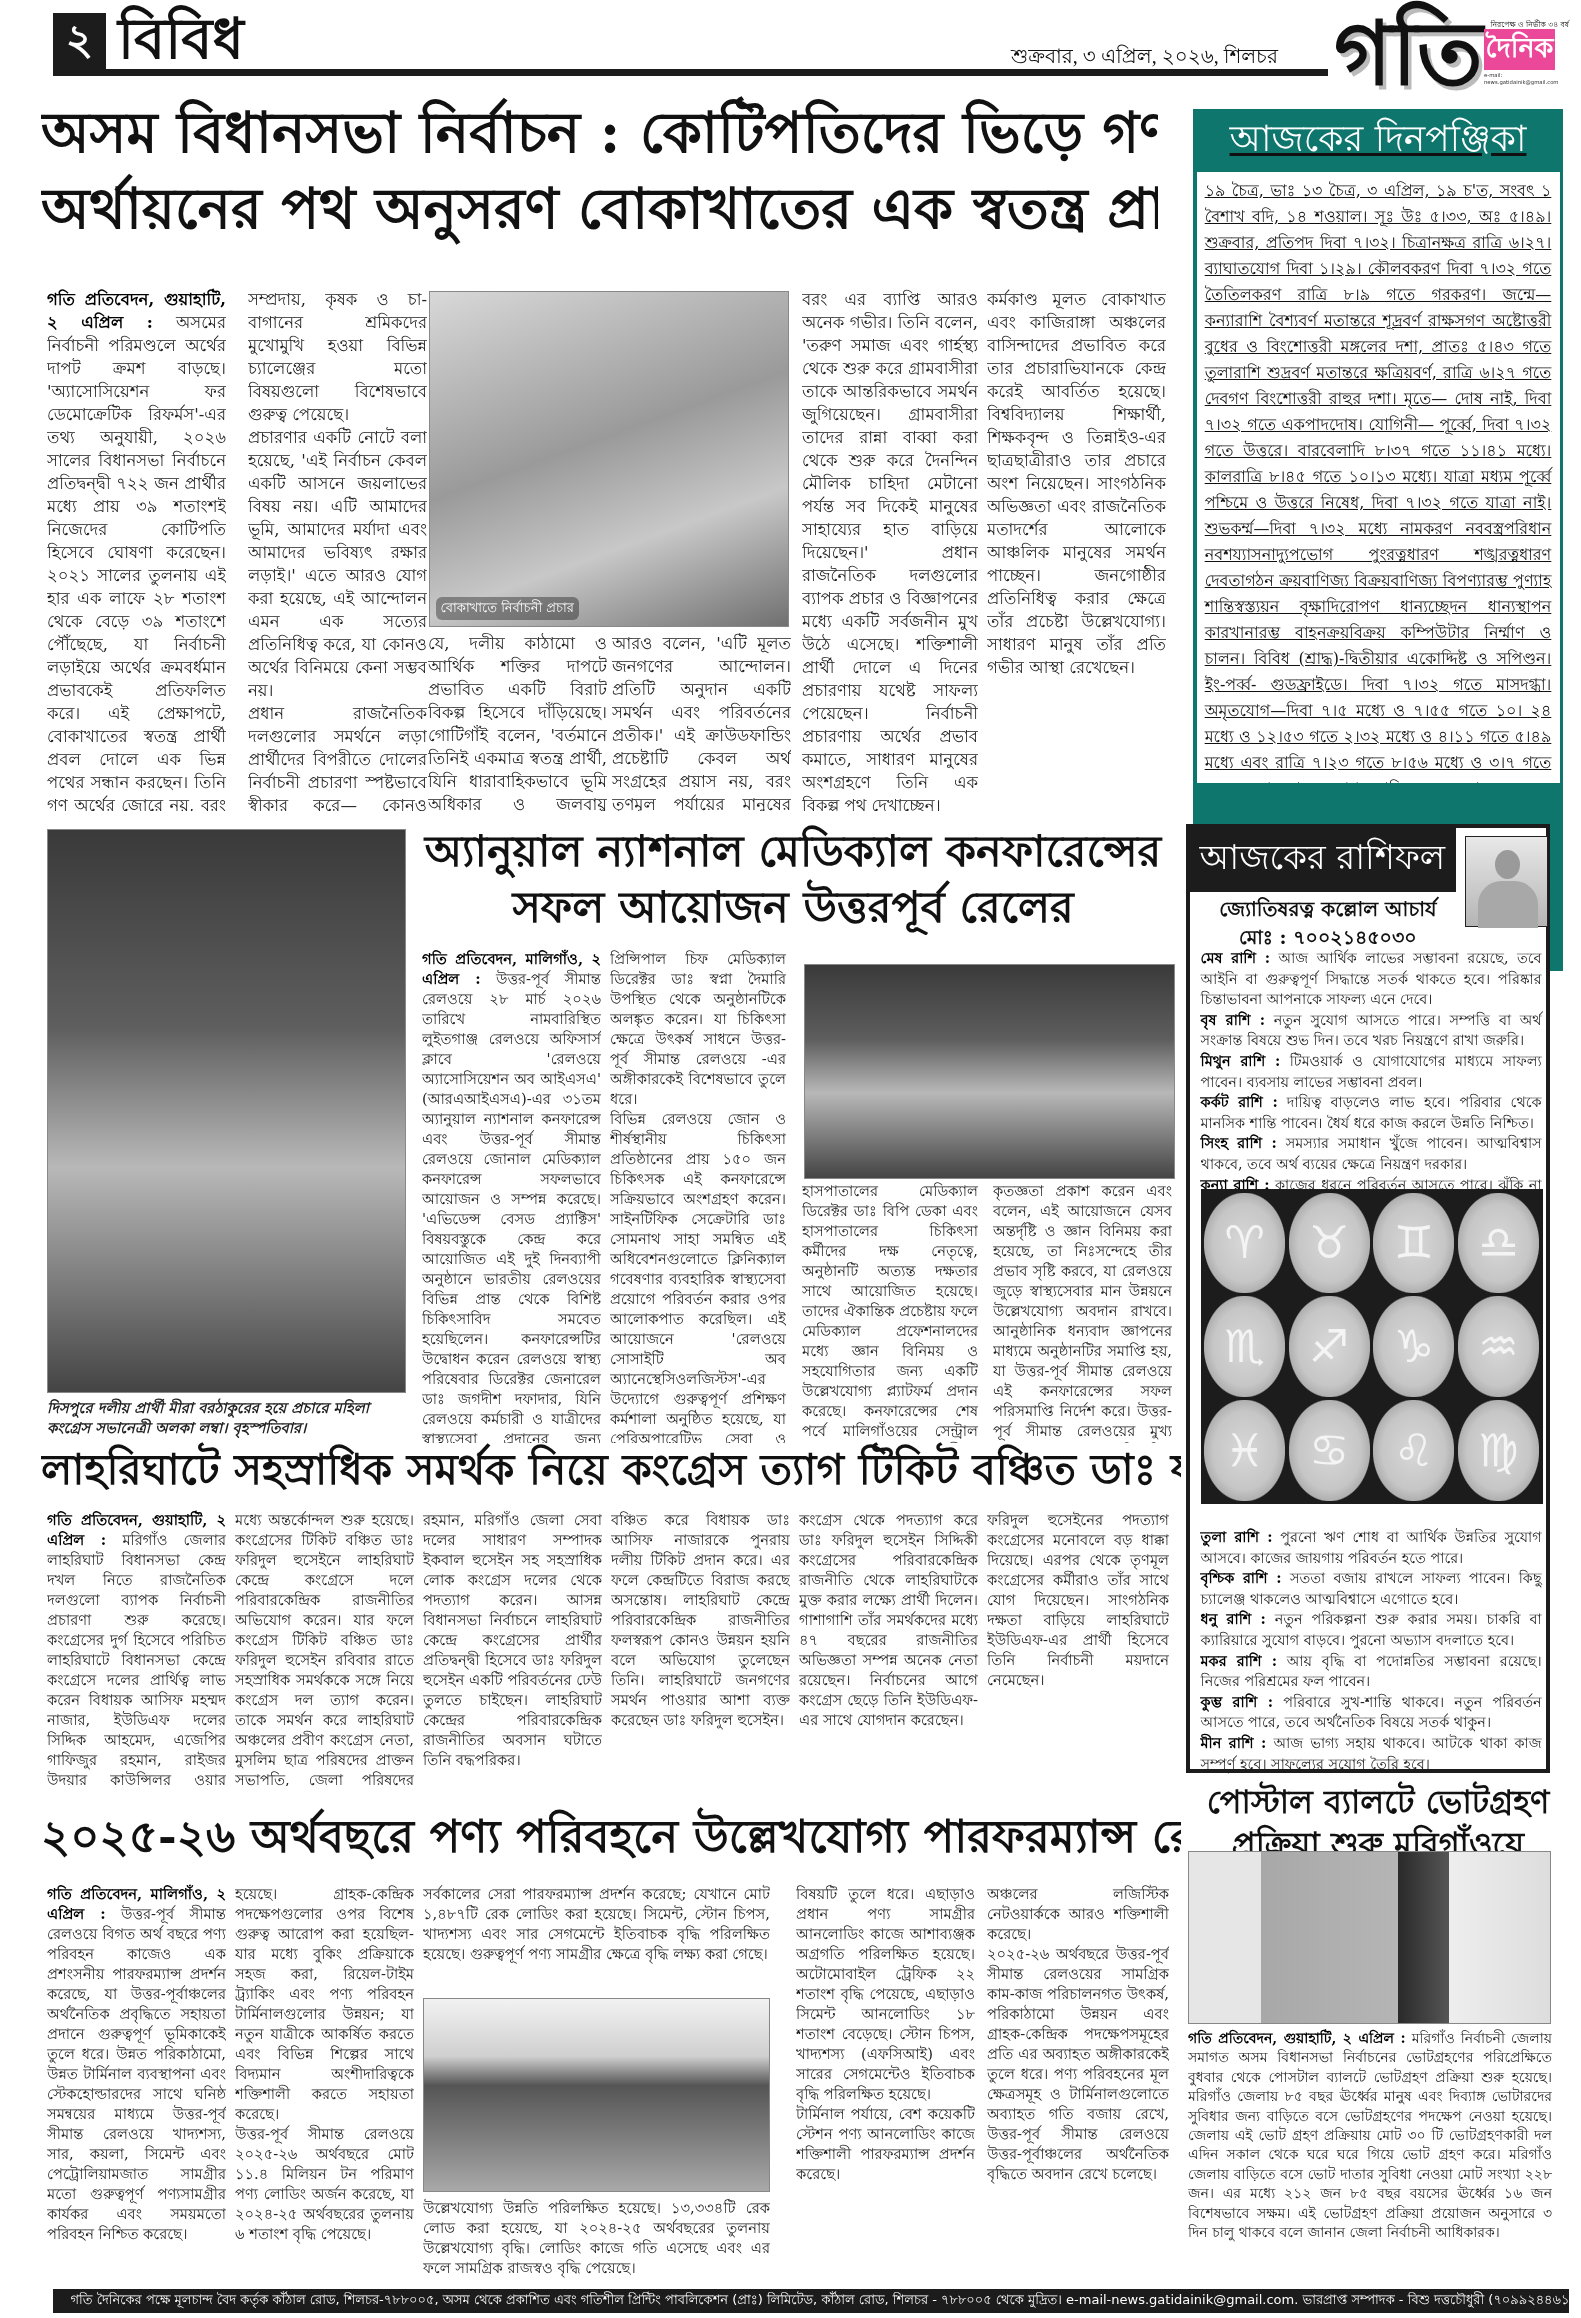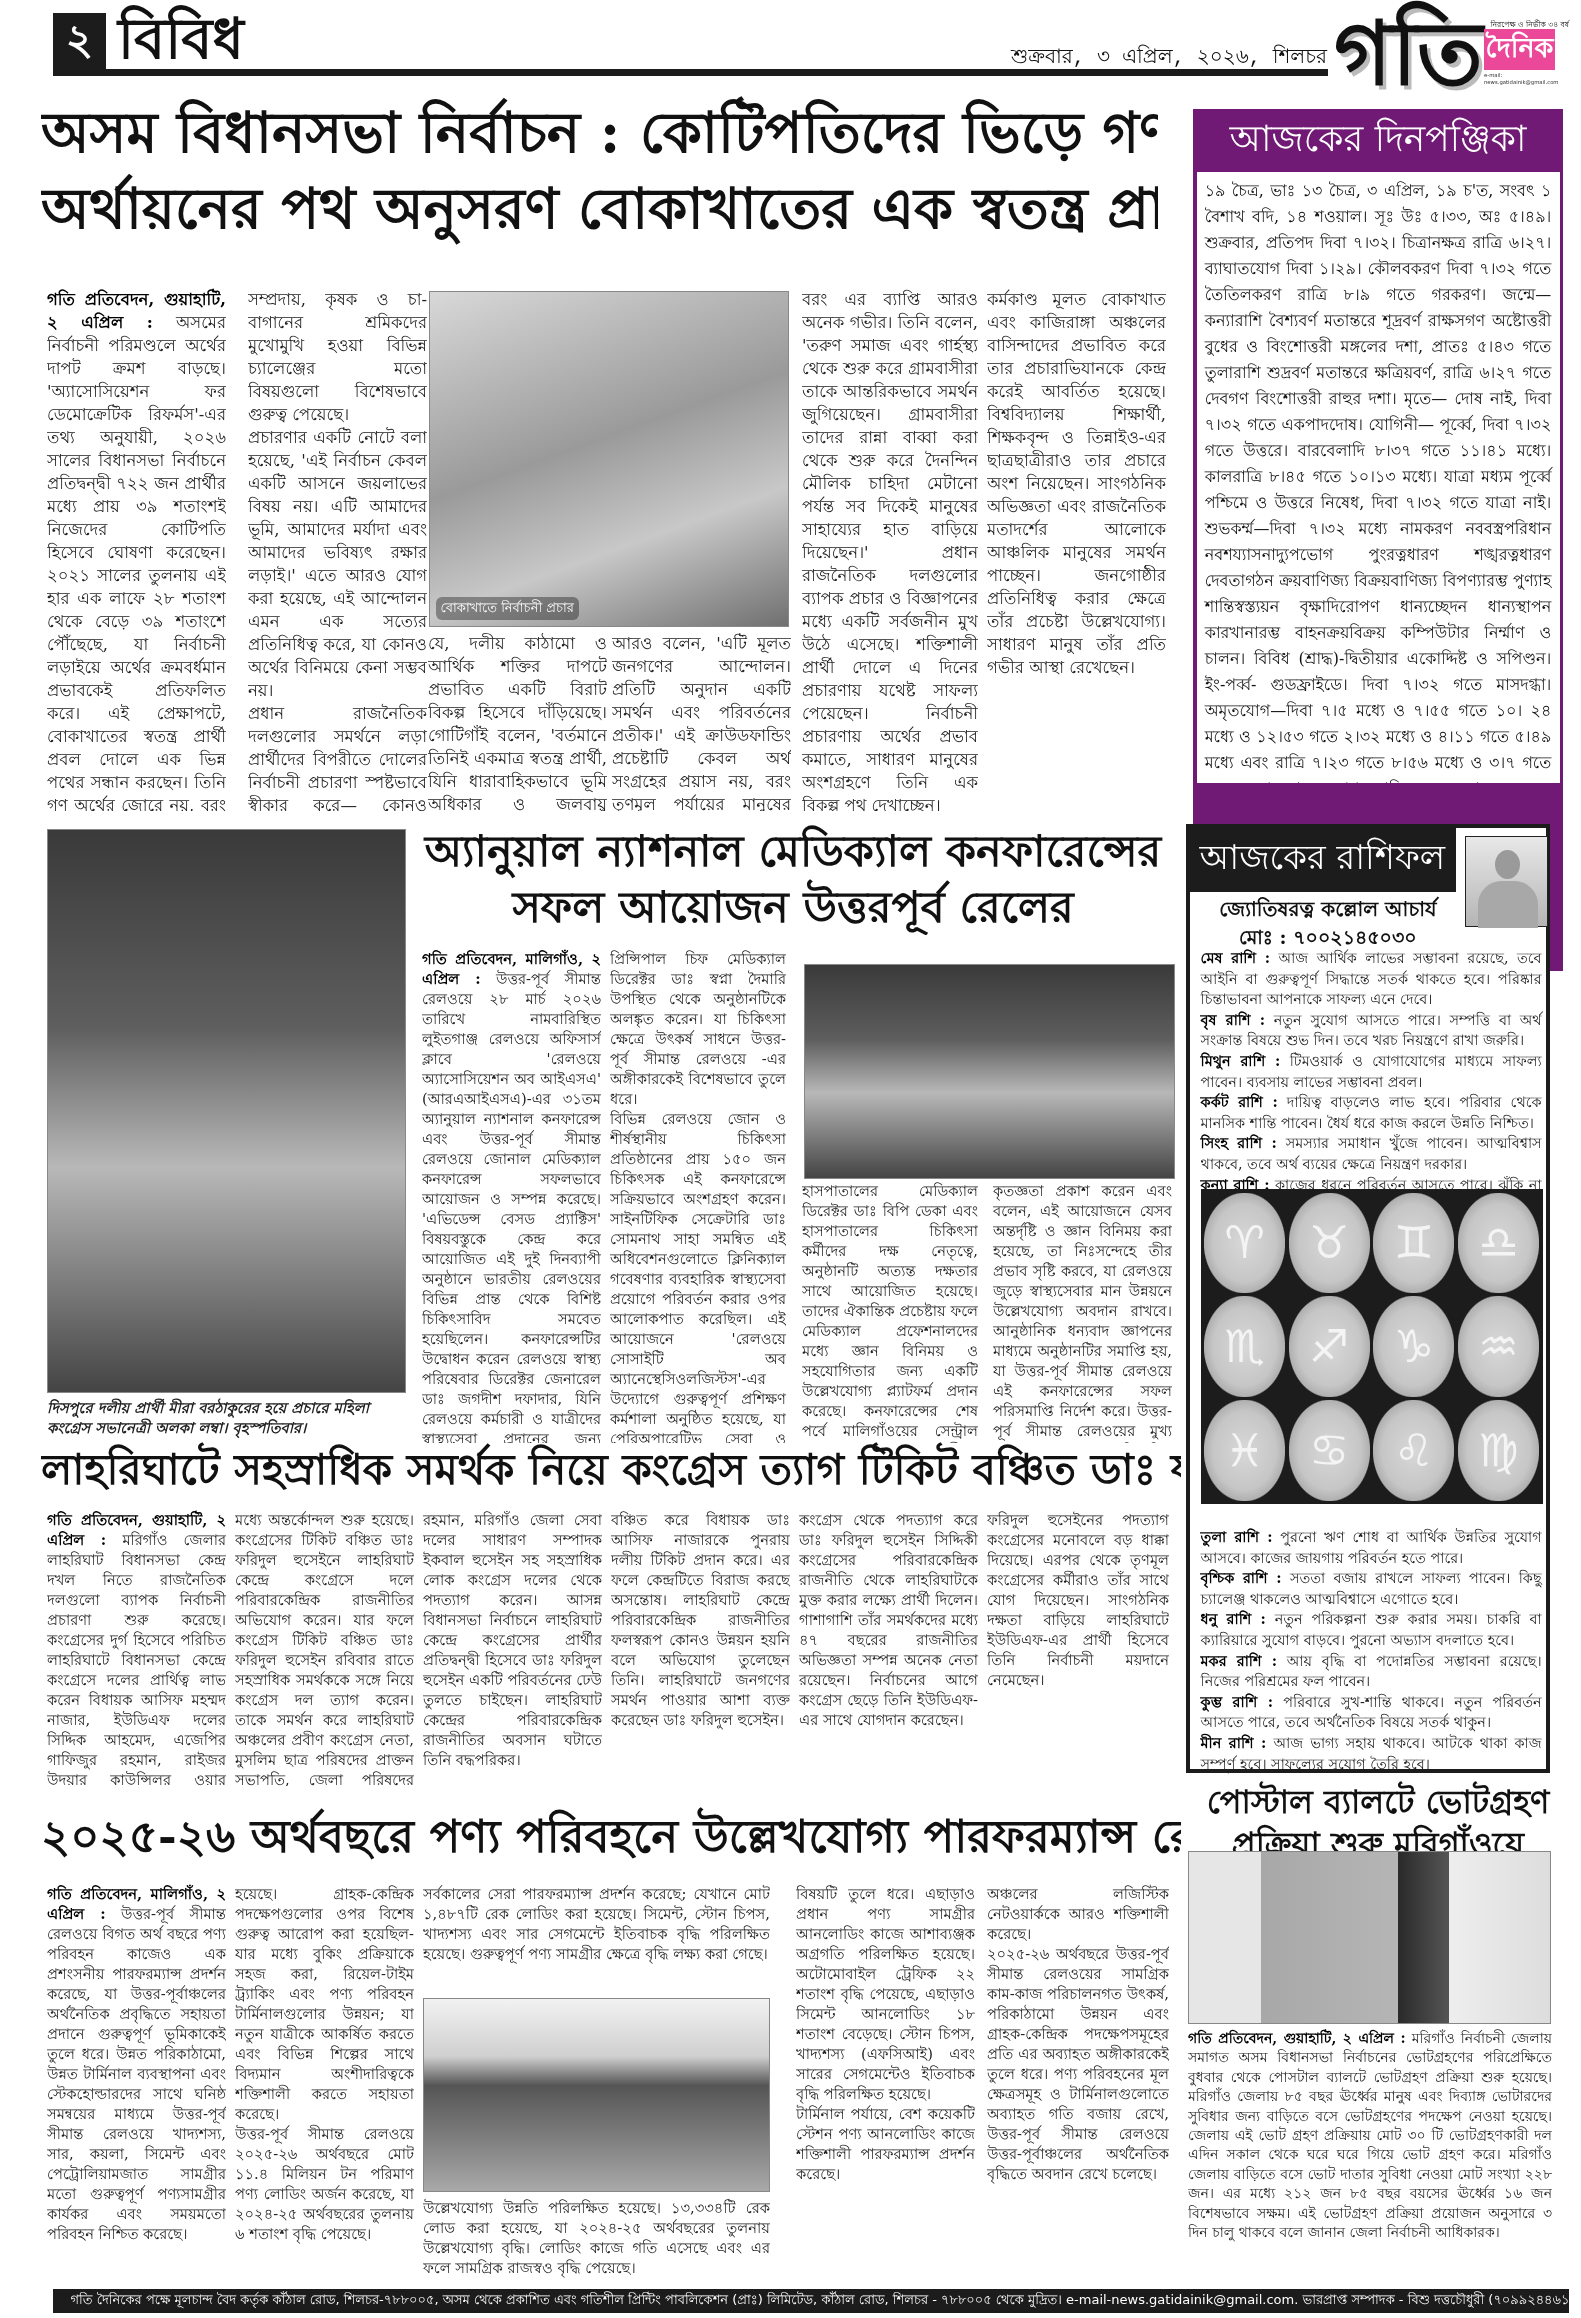--- a/index.html
+++ b/index.html
@@ -6,41 +6,41 @@
   html, body { width: 1582px; height: 2319px; background: #ffffff; overflow: hidden; }
   body { font-family: "DejaVu Sans", sans-serif; color: #111; position: relative; }
 
   .abs { position: absolute; }
 
   
   .page-num-box { left: 53px; top: 13px; width: 53px; height: 59px; background: #1c1c1c; color: #fff;
     font-size: 42px; font-weight: bold; display:flex; align-items:center; justify-content:center; }
   .section-title { left: 118px; top: 5.9px; font-size: 56px; font-family: "DejaVu Serif", serif; font-weight: bold; line-height: 65px; }
   .masthead-rule { left: 53px; top: 69px; width: 1275px; height: 7px; background: #1c1c1c; }
-  .date-line { left: 1011px; top: 41px; font-size: 20px; font-family: Liberation Mono, monospace; }
+  .date-line { left: 1011px; top: 41px; font-size: 20px; font-family: Liberation Serif, serif; }
   .logo-main { left: 1334px; top: 5.9px; font-size: 88px; font-weight: bold; font-family: "DejaVu Serif", serif; line-height: 94px; color:#111; text-shadow: 3.5px 3.5px 0 #bbb; }
   .logo-tag { left: 1487px; top: 17.6px; font-size: 7.6px; width: 82px; text-align: right; }
   .logo-badge { left: 1484px; top: 29px; width: 71px; height: 41px; background: #ec4899; color: #fff;
     font-size: 27px; font-weight: bold; display:flex; align-items:center; justify-content:center; }
   .logo-sub { left: 1484px; top: 72px; font-size: 5.3px; width: 76px; color:#333; line-height: 7px; }
 
   
   .headline { font-family: "DejaVu Serif", serif; font-weight: bold; color: #111; text-align: center; white-space: nowrap; overflow: hidden; }
   .h1 { left: 41px; top: 94px; width: 1117px; font-size: 56px; line-height: 76px; }
 
   
   .col-text { font-family: "DejaVu Serif", serif; font-size: 16.5px; line-height: 23px; text-align: justify; color: #222; overflow: hidden; }
   .col-text b { color: #000; }
   .photo { background: linear-gradient(160deg, #d8d8d8 0%, #9a9a9a 45%, #c8c8c8 70%, #707070 100%); border: 0.6px solid #888; overflow:hidden; }
   .photo-dark { background: linear-gradient(180deg, #3a3a3a 0%, #5e5e5e 35%, #b8b8b8 60%, #444 100%); }
   .photo-label { position:absolute; left: 5.9px; bottom: 5.9px; font-size: 13px; color:#fff; background: rgba(0,0,0,.35); padding: 1.2px 4.7px; border-radius: 6px; }
   .caption { font-family: "DejaVu Serif", serif; font-style: italic; font-weight: bold; font-size: 14.7px; line-height: 20px; color:#222; }
 
   
-  .panjika-box { left: 1193px; top: 109px; width: 370px; height: 862px; background: #701a75; padding: 0 3.5px 3.5px 3.5px; }
+  .panjika-box { left: 1193px; top: 109px; width: 370px; height: 862px; background: #0f766e; padding: 0 3.5px 3.5px 3.5px; text-decoration: underline; }
   .panjika-title { height: 63px; color: #fff; font-size: 36px; font-family: "DejaVu Serif", serif; display:flex; align-items:center; justify-content:center; }
   .panjika-body { background: #fff; height: 611px; padding: 5.9px 8.2px; font-family: "DejaVu Serif", serif; font-size: 16px; line-height: 26px; text-align: justify; color: #111; overflow: hidden; }
 
   
   .rashi-box { left: 1186px; top: 824px; width: 364px; height: 949px; border: 4.7px solid #1c1c1c; background:#fff; }
   .rashi-title-bg { position:absolute; left: -1.2px; top: -1.2px; width: 267px; height: 65px; background:#1c1c1c; color:#fff;
     font-size: 34px; font-family: "DejaVu Serif", serif; display:flex; align-items:center; justify-content:center; }
   .rashi-photo { position:absolute; left: 275px; top: 8.2px; width: 83px; height: 91px; background: linear-gradient(180deg,#e8e8e8,#b5b5b5); border: 1.2px solid #222; }
   .rashi-photo .head { position:absolute; left: 29px; top: 13px; width: 25px; height: 29px; background:#9a9a9a; border-radius: 50%; }
   .rashi-photo .body { position:absolute; left: 11.8px; top: 44px; width: 60px; height: 47px; background:#a8a8a8; border-radius: 23.5px 23.5px 0 0; }

